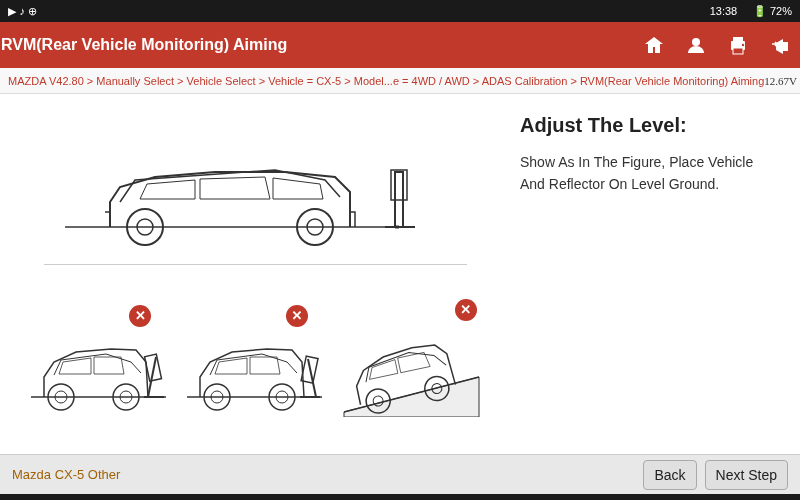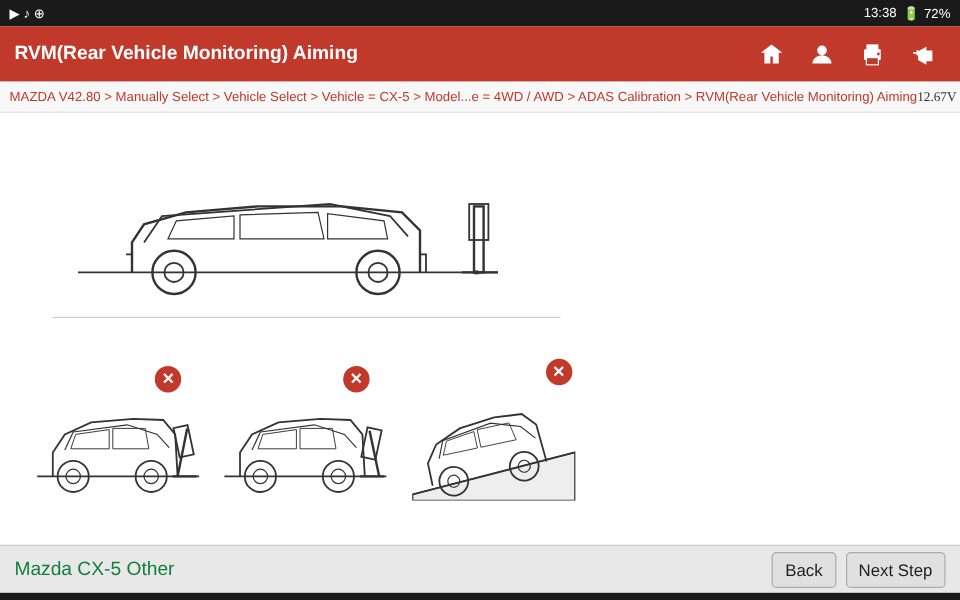--- a/index.html
+++ b/index.html
@@ -11,31 +11,31 @@
       height: 22px;
       background: #1a1a1a;
       display: flex;
       align-items: center;
       justify-content: space-between;
       padding: 0 8px;
       color: white;
       font-size: 11px;
     }
     #status-left { display: flex; align-items: center; gap: 6px; }
-    #status-right { display: flex; align-items: center; gap: 6px; }
+    #status-right { display: flex; align-items: center; gap: 16px; }
 
     
     #title-bar {
       width: 800px;
       height: 46px;
       background: #c0392b;
       display: flex;
       align-items: center;
       justify-content: space-between;
-      padding: 0 12px;
+      padding: 0 1px;
     }
     #title-text {
       color: white;
       font-size: 16px;
       font-weight: bold;
     }
     #title-icons {
       display: flex;
       gap: 4px;
     }
@@ -144,22 +144,22 @@
       width: 800px;
       height: 40px;
       background: #e8e8e8;
       border-top: 1px solid #ccc;
       display: flex;
       align-items: center;
       justify-content: space-between;
       padding: 0 12px;
     }
     #vehicle-label {
-      font-size: 16px;
-      color: #15803d;
+      font-size: 13px;
+      color: #a16207;
     }
     #action-buttons {
       display: flex;
       gap: 8px;
     }
     .action-btn {
       padding: 6px 10px;
       font-size: 14px;
       border: 1px solid #aaa;
       background: #e0e0e0;
@@ -348,20 +348,24 @@
 
             <path d="M34 74 L39 63 L63 60 L63 74 Z" fill="none" stroke="#333" stroke-width="0.7"></path>
             <path d="M66 74 L66 59 L93 59 L96 74 Z" fill="none" stroke="#333" stroke-width="0.7"></path>
           </g>
         </svg>
       </div>
 
     </div>
   </div>
 
+  <div id="text-area">
+    <div id="adjust-title">Adjust The Level:</div>
+    <div id="adjust-desc">Show As In The Figure, Place Vehicle And Reflector On Level Ground.</div>
+  </div>
 
 </div>
 
 <div id="bottom-bar">
   <span id="vehicle-label">Mazda CX-5 Other</span>
   <div id="action-buttons">
     <button class="action-btn">Back</button>
     <button class="action-btn">Next Step</button>
   </div>
 </div>

